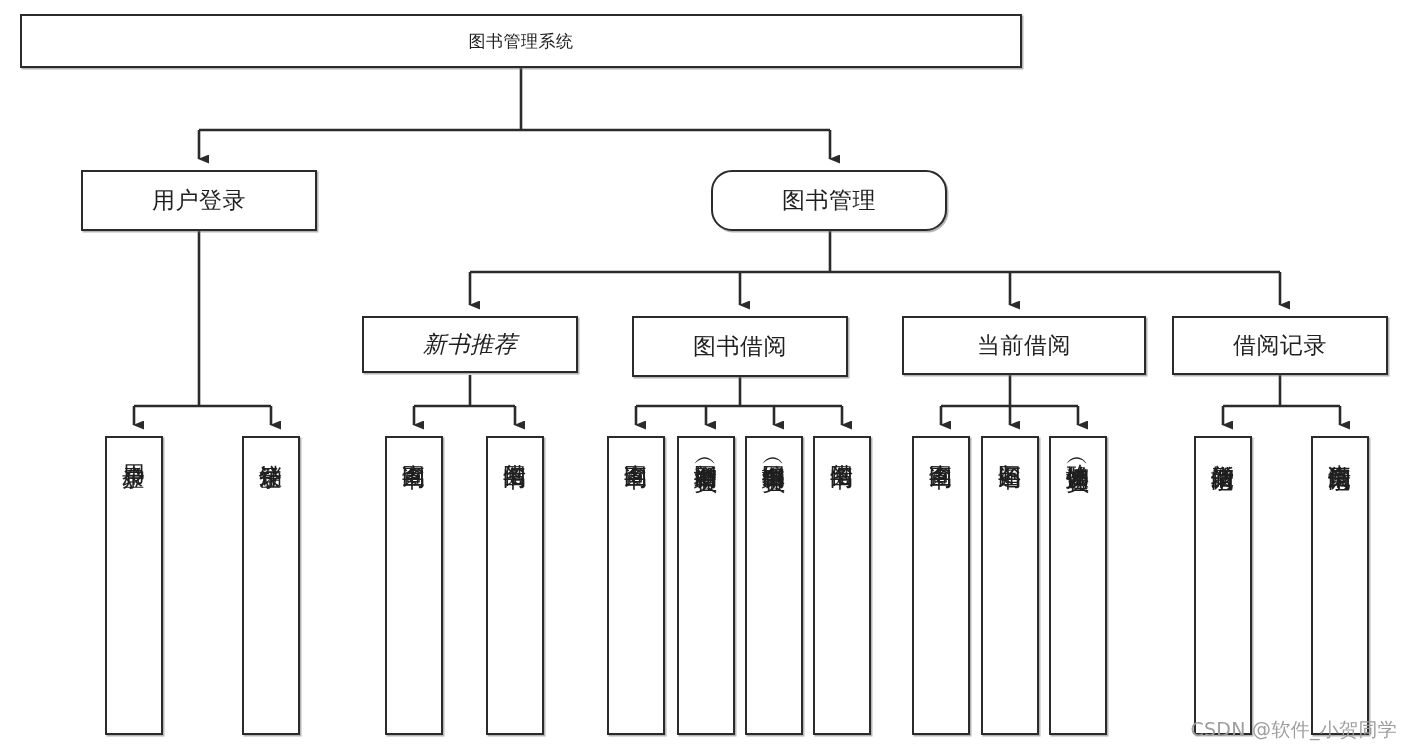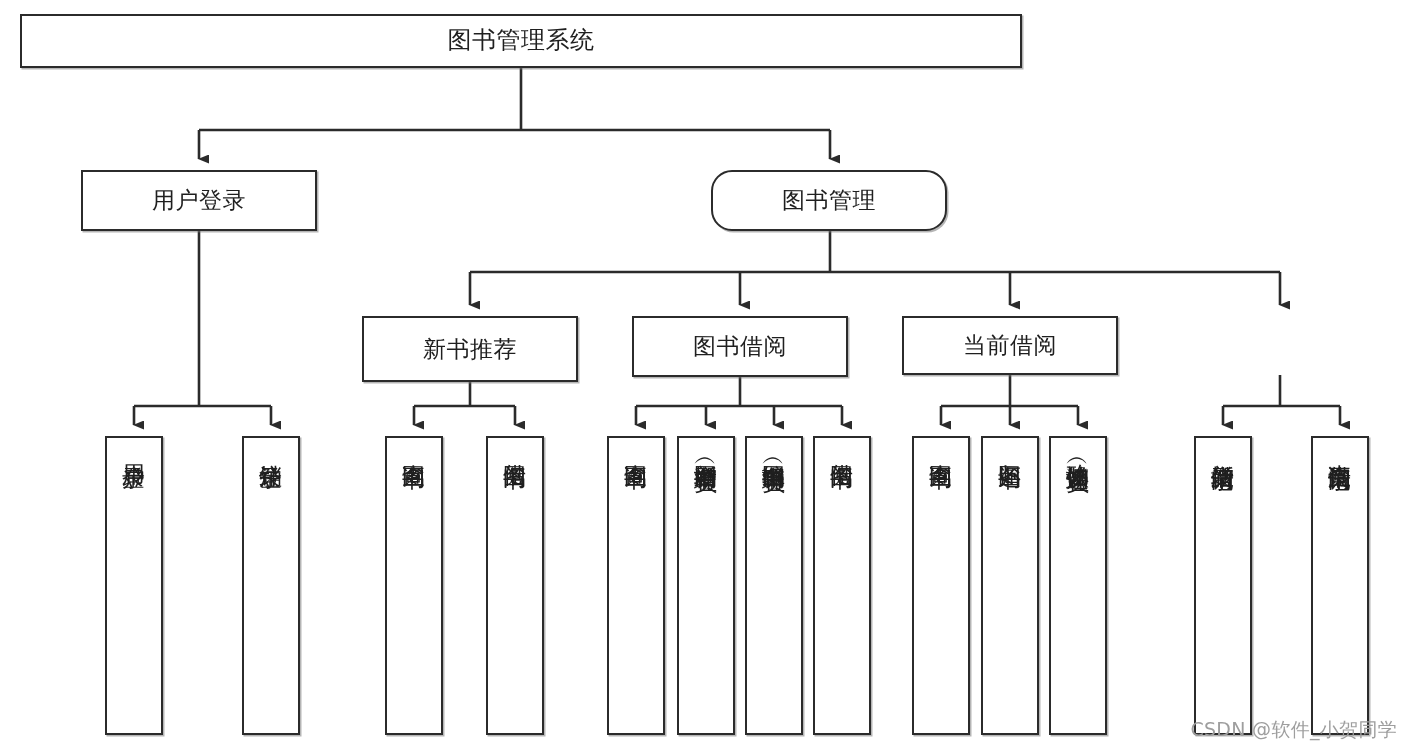--- a/index.html
+++ b/index.html
@@ -46,21 +46,21 @@
     letter-spacing: 0.5px;
     color: #1f1f1f;
     white-space: nowrap;
     text-align: center;
     font-weight: 400;
   }
   
   .node.root {
     border-width: 2.6px;
   }
-  .node.root .label { font-size: 24px; }
+  .node.root .label { font-size: 17px; }
 
   
   .node.leaf {
     align-items: flex-start;
     justify-content: center;
     padding-top: 8px;
   }
   .node.leaf .label {
     writing-mode: vertical-rl;
     text-orientation: upright;
@@ -143,32 +143,35 @@
   </div>
 
   <div class="node" style="left:81px; top:170px; width:236px; height:61px;">
     <span class="label">用户登录</span>
   </div>
 
   <div class="node" style="left:711px; top:170px; width:236px; height:61px;border-radius:21px;">
     <span class="label">图书管理</span>
   </div>
 
-  <div class="node" style="left:362px; top:316px; width:216px; height:66px;">
+  <div class="node" style="left:362px; top:316px; width:216px; height:57px;font-style:italic;">
     <span class="label">新书推荐</span>
   </div>
 
   <div class="node" style="left:632px; top:316px; width:216px; height:61px;">
     <span class="label">图书借阅</span>
   </div>
 
-  <div class="node" style="left:902px; top:316px; width:216px; height:59px;">
+  <div class="node" style="left:902px; top:316px; width:244px; height:59px;">
     <span class="label">当前借阅</span>
   </div>
 
+  <div class="node" style="left:1172px; top:316px; width:216px; height:59px;">
+    <span class="label">借阅记录</span>
+  </div>
 
   <div class="node leaf" style="left:105px; top:436px; width:58px; height:299px;">
     <span class="label">用户登录</span>
   </div>
 
   <div class="node leaf" style="left:242px; top:436px; width:58px; height:299px;">
     <span class="label">注销登录</span>
   </div>
 
   <div class="node leaf" style="left:385px; top:436px; width:58px; height:299px;">

